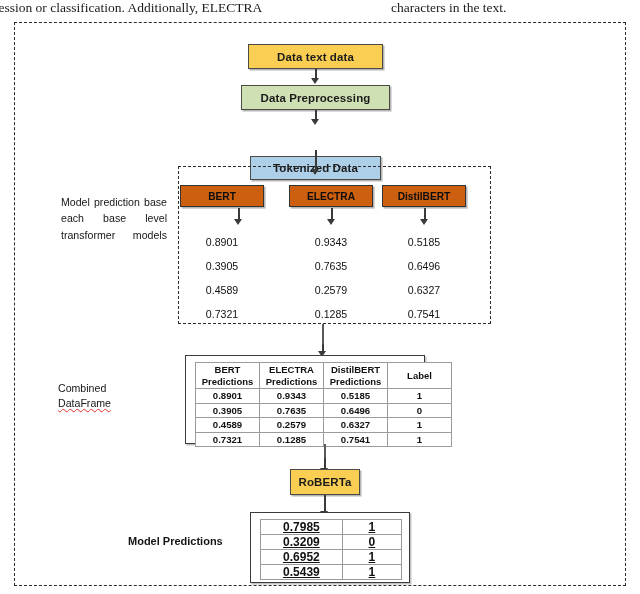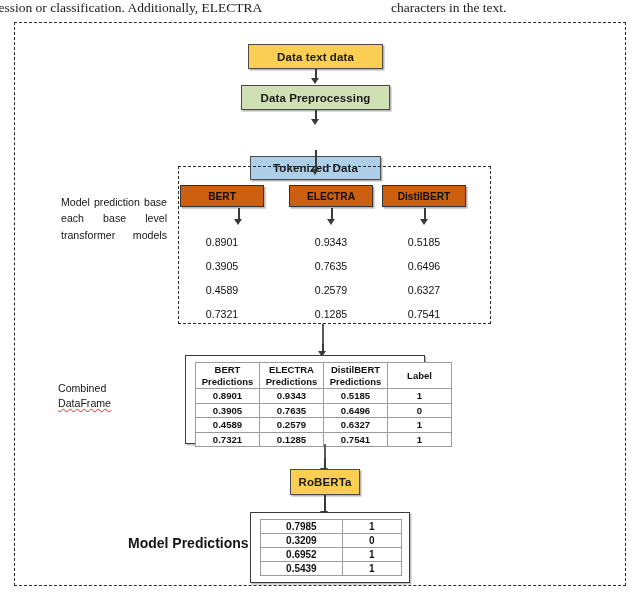--- a/index.html
+++ b/index.html
@@ -70,21 +70,21 @@
   #caption-base{
     left:61px;top:194px;width:106px;text-align:justify;
     text-align-last:justify;
   }
   #caption-base .last{text-align:right;text-align-last:left;}
   #caption-combined{left:58px;top:381px;width:120px;line-height:1.45;}
   #caption-combined .spell{
     text-decoration:underline;text-decoration-style:wavy;
     text-decoration-color:#e03030;text-decoration-thickness:1px;
   }
-  #caption-model-pred{left:128px;top:533px;font-size:14px;font-weight:600;}
+  #caption-model-pred{left:128px;top:533px;font-size:11px;font-weight:600;}
 
   
   .model-col{position:absolute;top:185px;width:84px;}
   .model-col .hdr{
     height:22px;box-sizing:border-box;
     display:flex;align-items:center;justify-content:center;
     background:#CD5F11;border:1.3px solid #333;
     font-size:10.2px;font-weight:bold;color:#0d0d0d;
     box-shadow:1.6px 1.6px 0 rgba(110,110,110,.5);
   }
@@ -112,21 +112,21 @@
   table.df td,table.df th{
     border:1px solid #9b9b9b;text-align:center;font-weight:bold;
     padding:0;
   }
   #tbl-combined{position:absolute;left:9px;top:6px;width:257px;}
   #tbl-combined th{height:25px;line-height:1.25;font-size:9.5px;width:25%;}
   #tbl-combined td{height:13.5px;font-size:9.6px;}
 
   #tbl-final{position:absolute;left:9px;top:6px;width:142px;}
   #tbl-final th{height:13px;font-size:7.4px;}
-  #tbl-final td{height:13px;font-size:10px;}
+  #tbl-final td{height:13px;font-size:12px;text-decoration:underline;}
   #tbl-final th.c0,#tbl-final td.c0{width:58%;}
 </style>
 </head>
 <body>
 
 <div class="paper-line">
   <span class="seg-a">ression or classification. Additionally, ELECTRA</span>
   <span class="seg-b">characters in the text.</span>
 </div>
 

